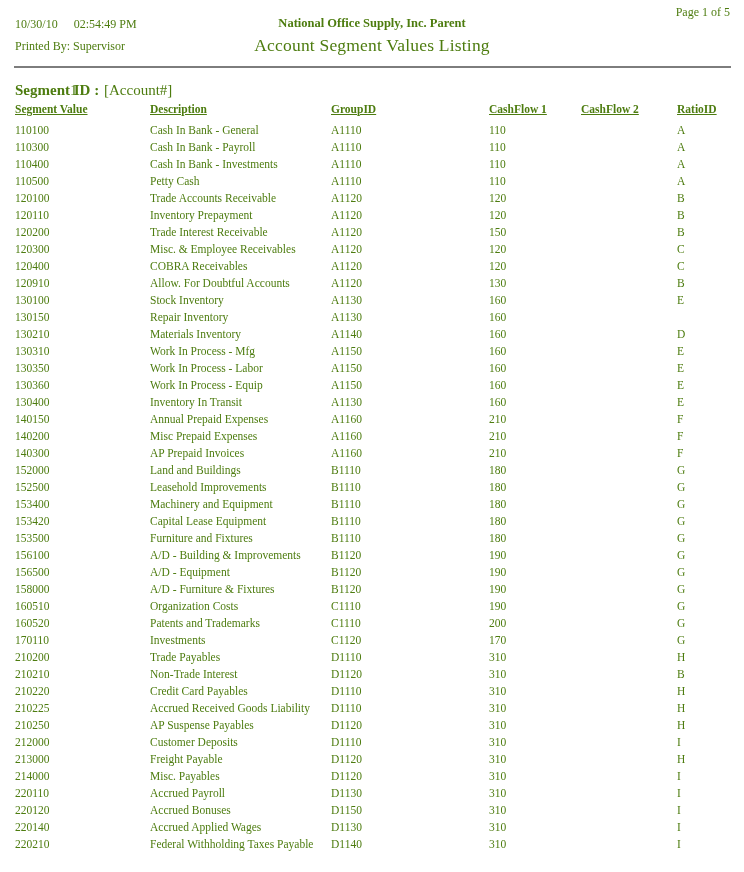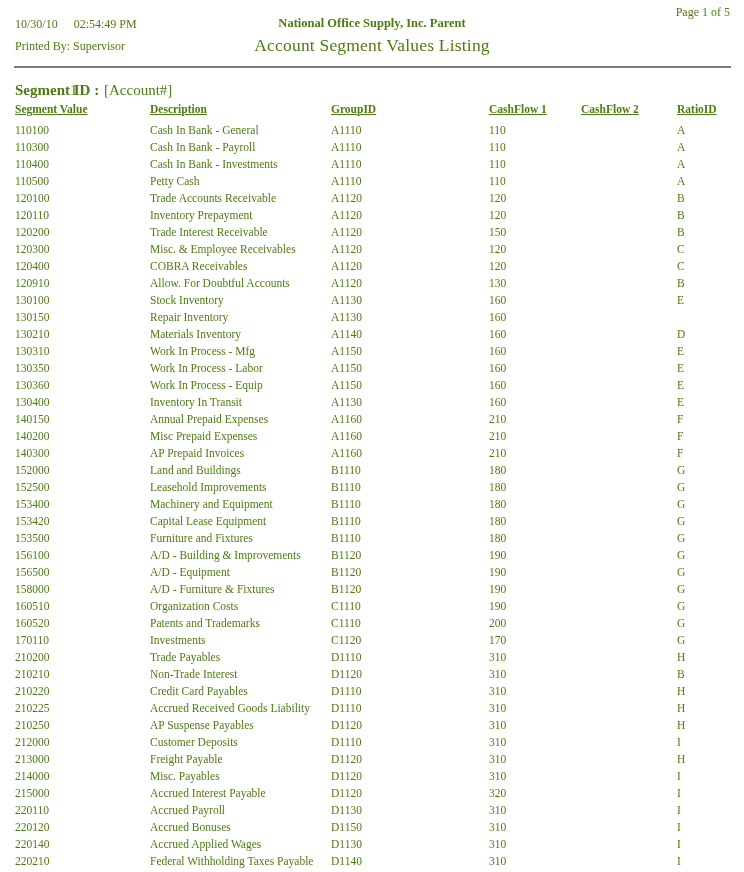--- a/index.html
+++ b/index.html
@@ -416,28 +416,20 @@
         </tr>
         <tr>
           <td>214000</td>
           <td>Misc. Payables</td>
           <td>D1120</td>
           <td>310</td>
           <td></td>
           <td>I</td>
         </tr>
         <tr>
-          <td>215000</td>
-          <td>Accrued Interest Payable</td>
-          <td>D1120</td>
-          <td>320</td>
-          <td></td>
-          <td>I</td>
-        </tr>
-        <tr>
           <td>220110</td>
           <td>Accrued Payroll</td>
           <td>D1130</td>
           <td>310</td>
           <td></td>
           <td>I</td>
         </tr>
         <tr>
           <td>220120</td>
           <td>Accrued Bonuses</td>

